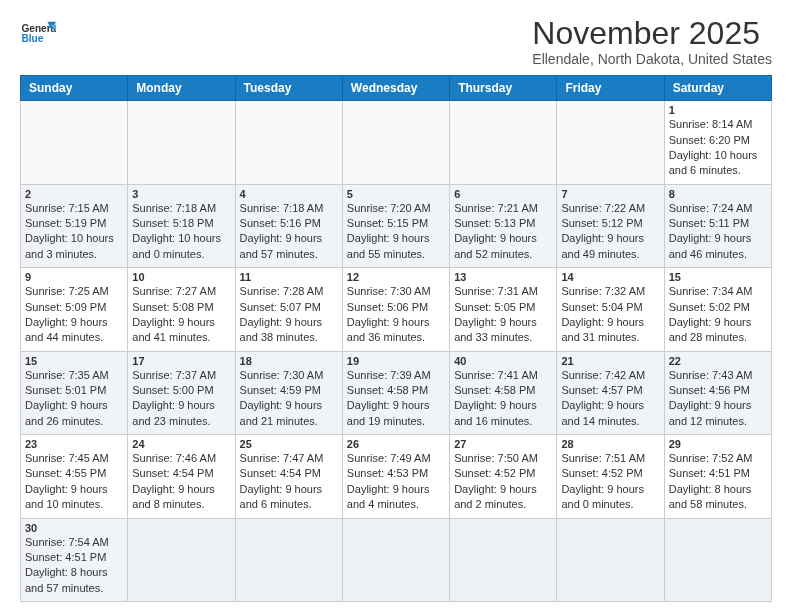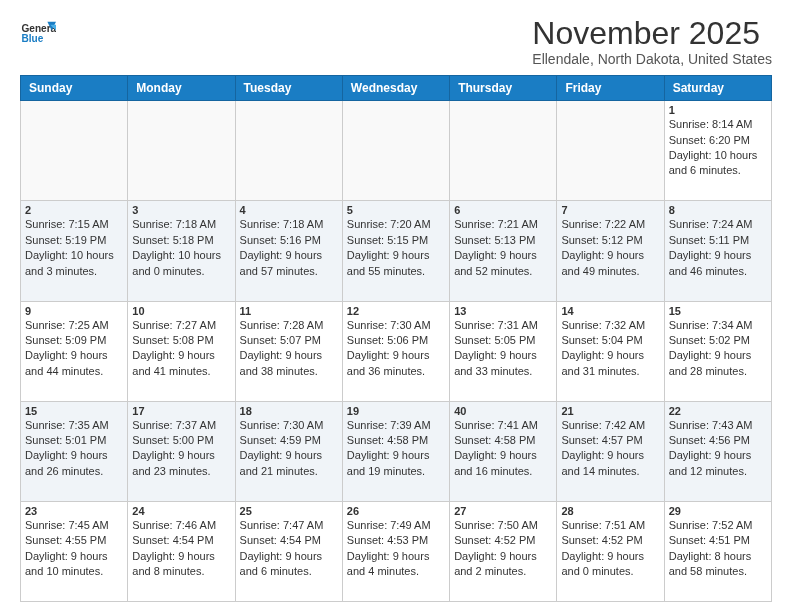--- a/index.html
+++ b/index.html
@@ -306,15 +306,29 @@
 Sunset: 4:52 PM
 Daylight: 9 hours and 0 minutes.</div>
           </td>
           <td>
             <span class="day-number">29</span>
             <div class="day-info">Sunrise: 7:52 AM
 Sunset: 4:51 PM
 Daylight: 8 hours and 58 minutes.</div>
           </td>
         </tr>
+        <tr class="row-shaded">
+          <td>
+            <span class="day-number">30</span>
+            <div class="day-info">Sunrise: 7:54 AM
+Sunset: 4:51 PM
+Daylight: 8 hours and 57 minutes.</div>
+          </td>
+          <td class="empty"></td>
+          <td class="empty"></td>
+          <td class="empty"></td>
+          <td class="empty"></td>
+          <td class="empty"></td>
+          <td class="empty"></td>
+        </tr>
       </tbody>
   </table>
 </div>
 
 </body></html>

